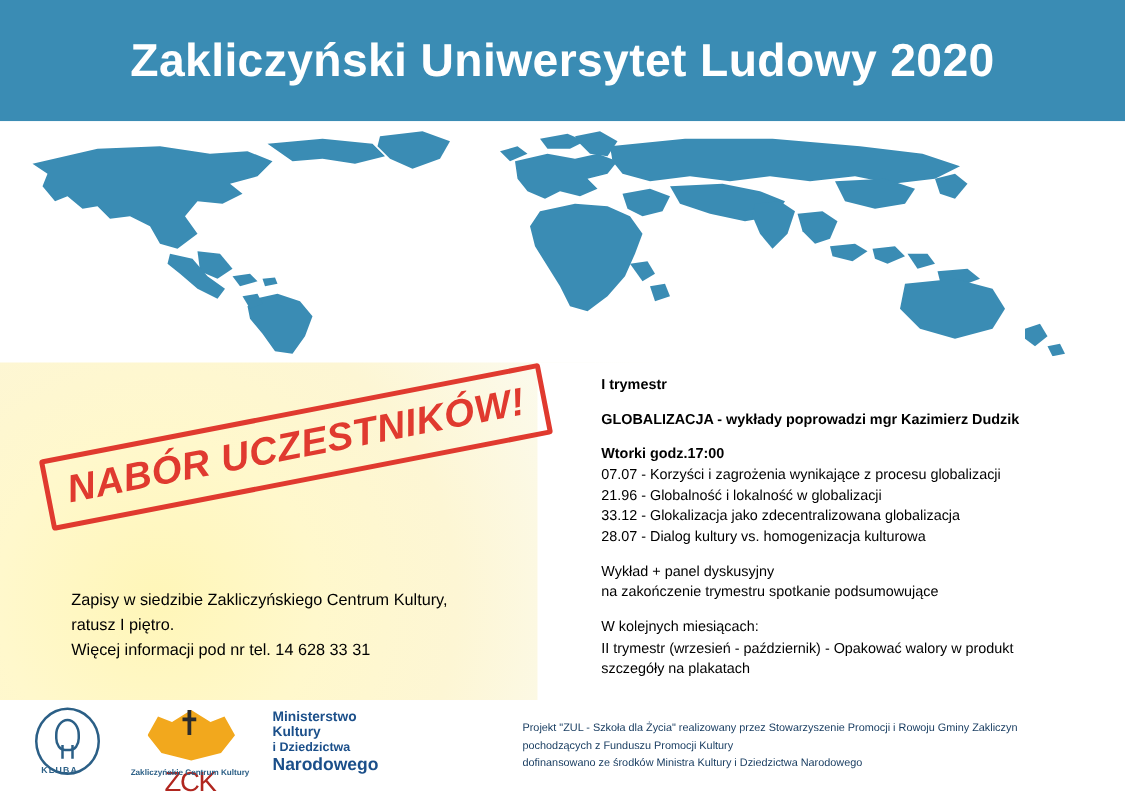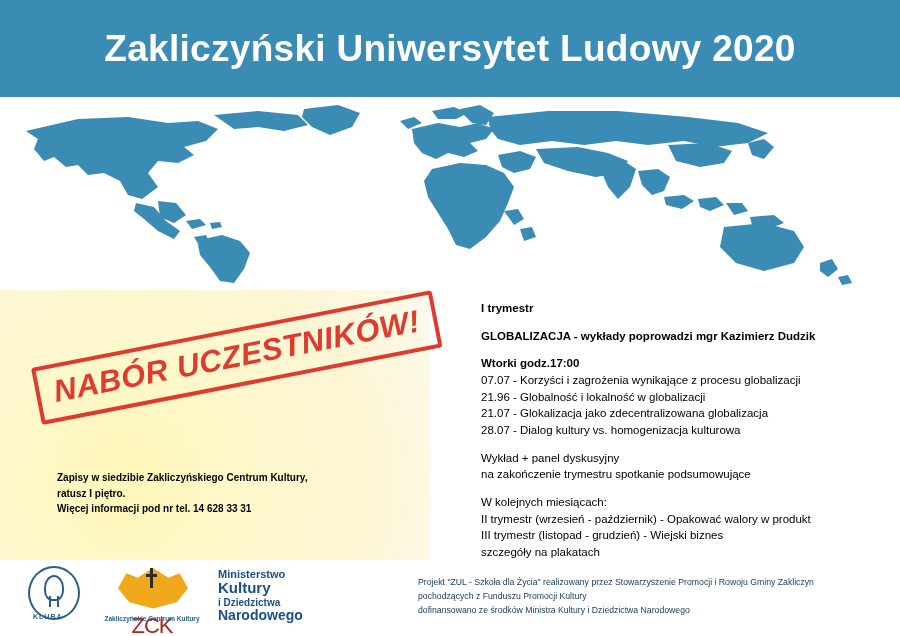--- a/index.html
+++ b/index.html
@@ -113,22 +113,22 @@
     white-space: nowrap;
   }
 
   
   .contact {
     position: absolute;
     left: 57px;
     top: 470px;
     width: 400px;
     color: #000000;
-    font-size: 10px;
-    font-weight: bold;
+    font-size: 13px;
+    font-weight: normal;
     line-height: 1.55;
   }
 
   
   .footer {
     position: absolute;
     left: 0; top: 560px;
     width: 900px; height: 76px;
     background: #ffffff;
   }
@@ -220,21 +220,21 @@
 
   .logo-min {
     position: relative;
     width: 160px;
     padding-top: 2px;
     color: #1b4f8a;
     font-weight: bold;
     line-height: 1.12;
   }
   .logo-min .l1 { font-size: 11px; }
-  .logo-min .l2 { font-size: 15px; }
+  .logo-min .l2 { font-size: 11px; }
   .logo-min .l3 { font-size: 10px; }
   .logo-min .l4 { font-size: 14px; }
 
   .footer-note {
     position: absolute;
     left: 418px;
     top: 575px;
     width: 470px;
     color: #1b3f63;
     font-size: 8.7px;
@@ -314,29 +314,28 @@
   </div>
 
   <div class="schedule">
     <div class="sch-line sch-bold">I trymestr</div>
     <div class="sch-gap"></div>
     <div class="sch-line sch-bold">GLOBALIZACJA - wykłady poprowadzi mgr Kazimierz Dudzik</div>
     <div class="sch-gap"></div>
     <div class="sch-line sch-bold">Wtorki godz.17:00</div>
     <div class="sch-line">07.07 - Korzyści i zagrożenia wynikające z procesu globalizacji</div>
     <div class="sch-line">21.96 - Globalność i lokalność w globalizacji</div>
-    <div class="sch-line">21.07 - Glokalizacja jako zdecentralizowana globalizacja</div>
+    <div class="sch-line">33.12 - Glokalizacja jako zdecentralizowana globalizacja</div>
     <div class="sch-line">28.07 - Dialog kultury vs. homogenizacja kulturowa</div>
     <div class="sch-gap"></div>
     <div class="sch-line">Wykład + panel dyskusyjny</div>
     <div class="sch-line">na zakończenie trymestru spotkanie podsumowujące</div>
     <div class="sch-gap"></div>
     <div class="sch-line">W kolejnych miesiącach:</div>
     <div class="sch-line">II trymestr (wrzesień - październik) - Opakować walory w produkt</div>
-    <div class="sch-line">III trymestr (listopad - grudzień) - Wiejski biznes</div>
     <div class="sch-line">szczegóły na plakatach</div>
   </div>
 
   <div class="contact">
     <div>Zapisy w siedzibie Zakliczyńskiego Centrum Kultury,</div>
     <div>ratusz I piętro.</div>
     <div>Więcej informacji pod nr tel. 14 628 33 31</div>
   </div>
 
   <div class="footer"></div>

